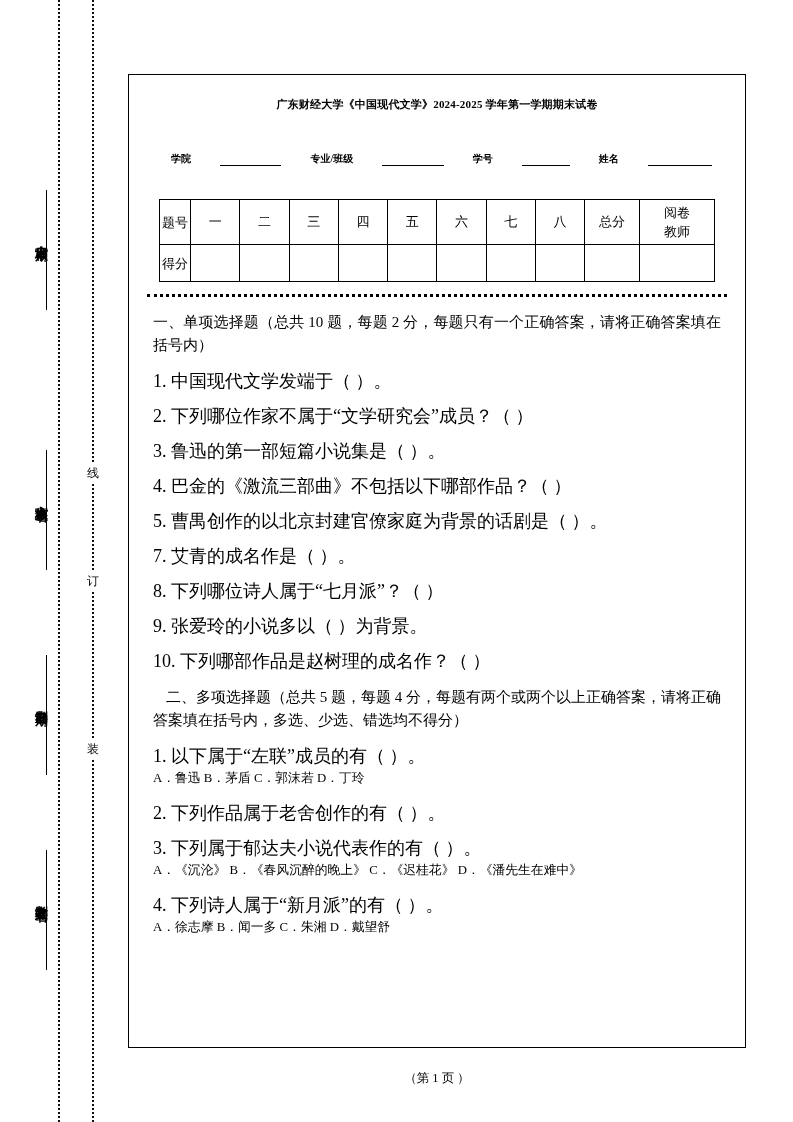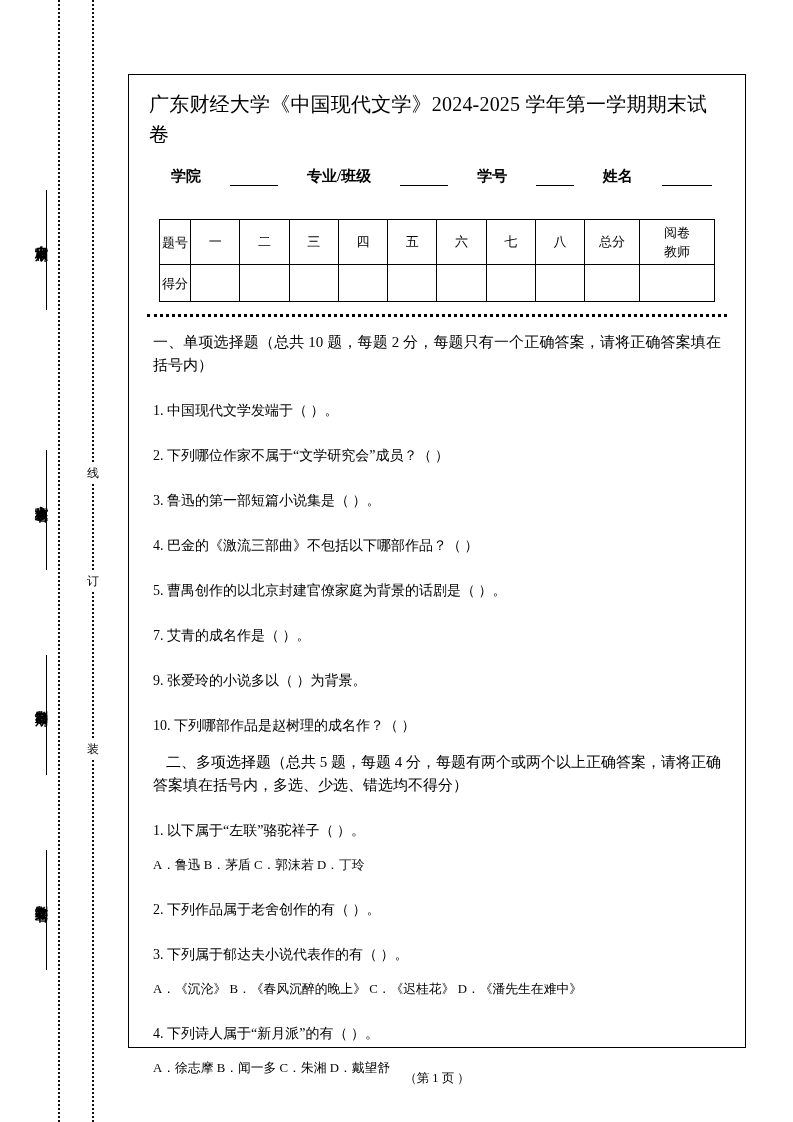--- a/index.html
+++ b/index.html
@@ -74,34 +74,34 @@
     left: 128px;
     top: 74px;
     width: 618px;
     height: 974px;
     border: 1.6px solid #000;
     box-sizing: border-box;
     padding: 14px 16px 0 16px;
   }
 
   .title {
-    font-size: 20px;
-    font-weight: normal;
+    font-size: 11px;
+    font-weight: bold;
     line-height: 30px;
-    text-align: left;
+    text-align: center;
     letter-spacing: 0.2px;
     margin: 0 4px;
   }
 
   
   .info-line {
     display: flex;
     align-items: flex-end;
-    font-size: 15px;
-    margin-top: 18px;
+    font-size: 10px;
+    margin-top: 33px;
     padding: 0 16px 0 26px;
     white-space: nowrap;
     gap: 28px;
   }
   .info-line .lab { font-weight: bold; }
   .info-line .blank {
     flex: 1 1 auto;
     border-bottom: 1px solid #000;
     height: 13px;
     margin: 0 1px;
@@ -139,28 +139,27 @@
   
   .content { padding: 0 8px; }
   .sec-head {
     font-size: 15px;
     line-height: 23px;
     margin-top: 14px;
     text-align: justify;
   }
   .sec-head.indent { text-indent: 13px; }
   .q {
-    font-size: 14px;
+    font-size: 18px;
     line-height: 22px;
-    margin-top: 23px;
+    margin-top: 13px;
   }
   .opts {
     font-size: 12.8px;
     line-height: 22px;
-    margin-top: 12px;
   }
 
   .footer {
     position: absolute;
     left: 128px;
     top: 1070px;
     width: 618px;
     text-align: center;
     font-size: 12.5px;
     font-weight: normal;
@@ -267,33 +266,37 @@
     </div>
     <div class="q">
       <span>5.</span>
       <span>曹禺创作的以北京封建官僚家庭为背景的话剧是（    ）。</span>
     </div>
     <div class="q">
       <span>7.</span>
       <span>艾青的成名作是（    ）。</span>
     </div>
     <div class="q">
+      <span>8.</span>
+      <span>下列哪位诗人属于“七月派”？（    ）</span>
+    </div>
+    <div class="q">
       <span>9.</span>
       <span>张爱玲的小说多以（    ）为背景。</span>
     </div>
     <div class="q">
       <span>10.</span>
       <span>下列哪部作品是赵树理的成名作？（    ）</span>
     </div>
 
     <div class="sec-head indent">二、多项选择题（总共 5 题，每题 4 分，每题有两个或两个以上正确答案，请将正确答案填在括号内，多选、少选、错选均不得分）</div>
 
     <div class="q">
       <span>1.</span>
-      <span>以下属于“左联”骆驼祥子（    ）。</span>
+      <span>以下属于“左联”成员的有（    ）。</span>
     </div>
     <div class="opts">A．鲁迅   B．茅盾   C．郭沫若   D．丁玲</div>
 
     <div class="q">
       <span>2.</span>
       <span>下列作品属于老舍创作的有（    ）。</span>
     </div>
 
     <div class="q">
       <span>3.</span>

